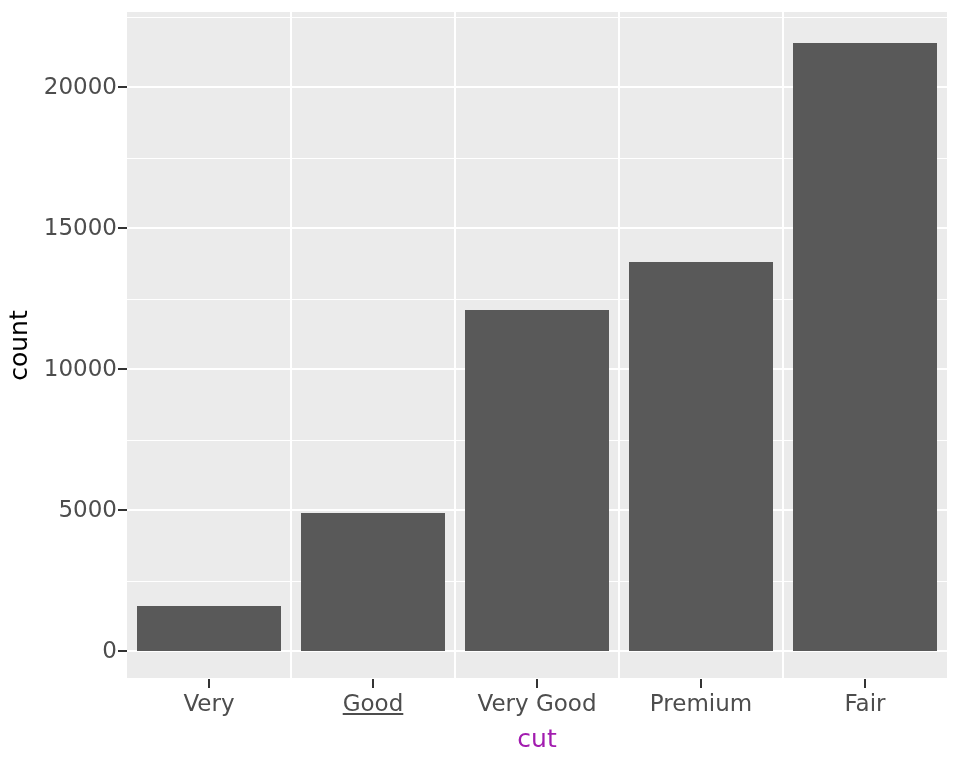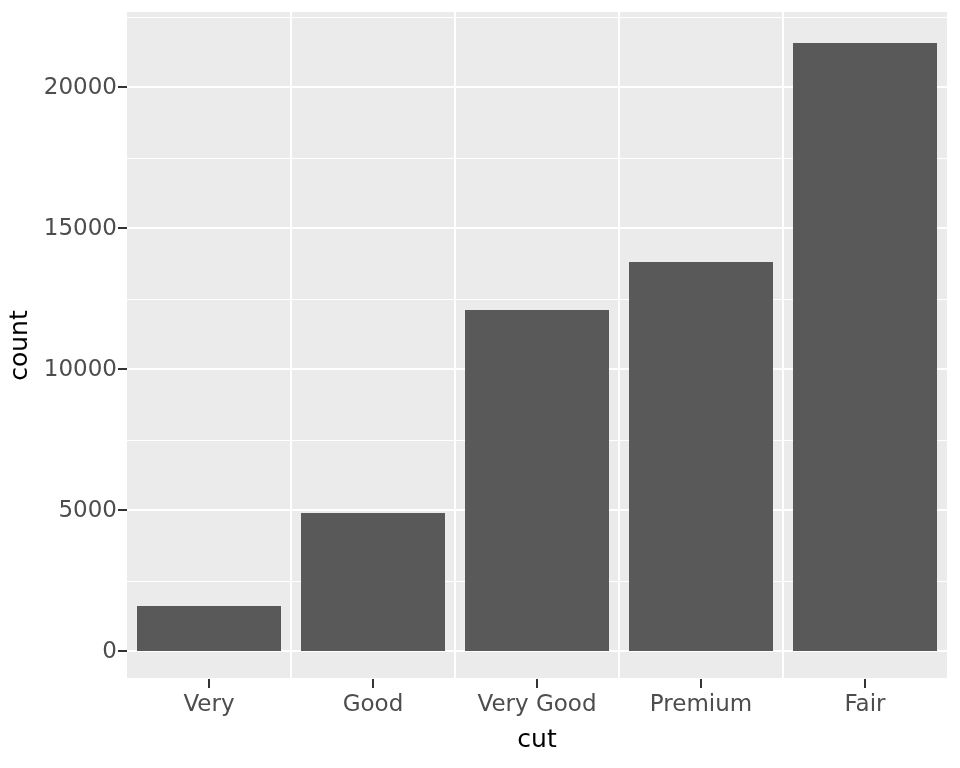--- a/index.html
+++ b/index.html
@@ -45,21 +45,21 @@
   }
 
   
   .x-axis-title {
     position: absolute;
     left: 127px;
     top: 726px;
     width: 820px;
     text-align: center;
     font-size: 25px;
-    color: #000000;
+    color: #a21caf;
     line-height: 1;
   }
 
   
   .y-tick-label {
     position: absolute;
     right: 843px;           
     width: 120px;
     text-align: right;
     font-size: 23px;
@@ -177,21 +177,21 @@
       <div class="y-tick-label" style="top: 498px;">5000</div>
       <div class="y-tick-mark" style="top: 509px;"></div>
       <div class="y-tick-label" style="top: 639px;">0</div>
       <div class="y-tick-mark" style="top: 650px;"></div>
     </div>
 
   <div id="x-axis-ticks">
       <div class="x-tick-mark" style="left: 208px;"></div>
       <div class="x-tick-label" style="left: 209px;">Very</div>
       <div class="x-tick-mark" style="left: 372px;"></div>
-      <div class="x-tick-label" style="left: 373px;">Good</div>
+      <div class="x-tick-label" style="left: 373px; text-decoration: underline;">Good</div>
       <div class="x-tick-mark" style="left: 536px;"></div>
       <div class="x-tick-label" style="left: 537px;">Very Good</div>
       <div class="x-tick-mark" style="left: 700px;"></div>
       <div class="x-tick-label" style="left: 701px; text-align: center;">Premium</div>
       <div class="x-tick-mark" style="left: 864px;"></div>
       <div class="x-tick-label" style="left: 865px;">Fair</div>
     </div>
 
   <div class="x-axis-title">cut</div>
 

